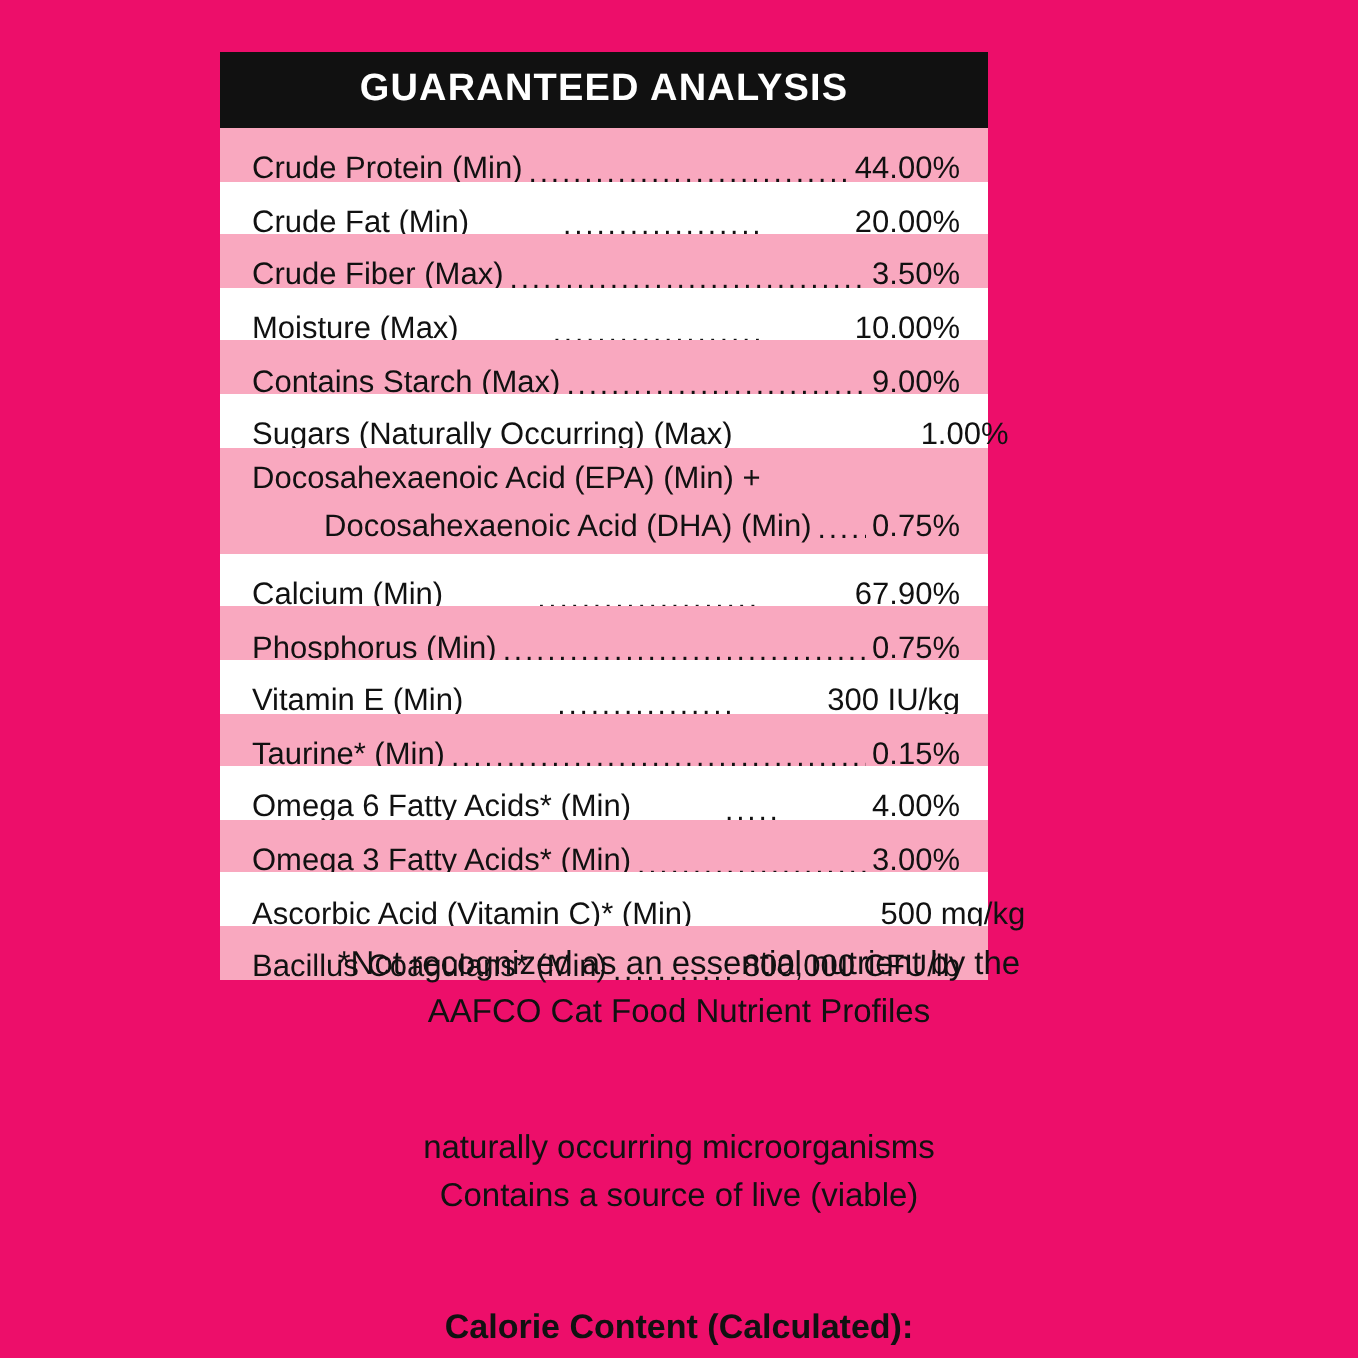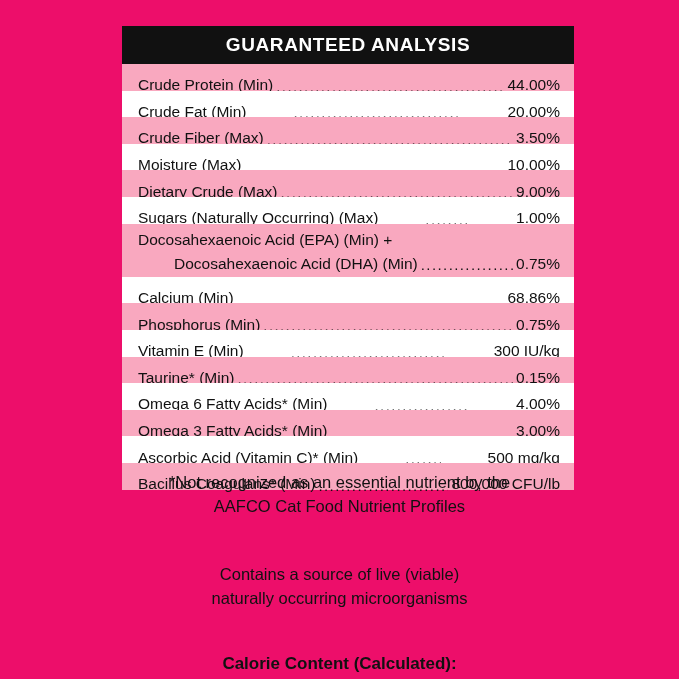--- a/index.html
+++ b/index.html
@@ -14,23 +14,23 @@
     overflow: hidden;
   }
   .page {
     position: relative;
     width: 679px;
     height: 679px;
     box-sizing: border-box;
   }
   .panel {
     position: absolute;
-    left: 122px;
+    left: 110px;
     top: 26px;
-    width: 452px;
+    width: 384px;
   }
   .panel-header {
     background: #111111;
     color: #ffffff;
     text-align: center;
     font-weight: bold;
     font-size: 19px;
     letter-spacing: 0.6px;
     padding: 9px 0 10px 0;
     line-height: 1;
@@ -145,21 +145,21 @@
         <span class="value">3.50%</span>
       </div>
 
       <div class="row plain">
         <span class="label">Moisture (Max)</span>
         <span class="dots">.................................................................</span>
         <span class="value">10.00%</span>
       </div>
 
       <div class="row shade">
-        <span class="label">Dietary Crude (Max)</span>
+        <span class="label">Contains Starch (Max)</span>
         <span class="dots">.................................................................</span>
         <span class="value">9.00%</span>
       </div>
 
       <div class="row plain">
         <span class="label">Sugars (Naturally Occurring) (Max)</span>
         <span class="dots">.................................................................</span>
         <span class="value">1.00%</span>
       </div>
 
@@ -168,21 +168,21 @@
         <span class="line2">
           <span class="label">Docosahexaenoic Acid (DHA) (Min)</span>
           <span class="dots">.................................................................</span>
           <span class="value">0.75%</span>
         </span>
       </div>
 
       <div class="row plain">
         <span class="label">Calcium (Min)</span>
         <span class="dots">.................................................................</span>
-        <span class="value">68.86%</span>
+        <span class="value">67.90%</span>
       </div>
 
       <div class="row shade">
         <span class="label">Phosphorus (Min)</span>
         <span class="dots">.................................................................</span>
         <span class="value">0.75%</span>
       </div>
 
       <div class="row plain">
         <span class="label">Vitamin E (Min)</span>
@@ -222,22 +222,22 @@
 
     </div>
   </div>
 
   <div class="footnotes">
     <div class="fn-block">
       <div>*Not recognized as an essential nutrient by the</div>
       <div>AAFCO Cat Food Nutrient Profiles</div>
     </div>
     <div class="fn-block second">
+      <div>naturally occurring microorganisms</div>
       <div>Contains a source of live (viable)</div>
-      <div>naturally occurring microorganisms</div>
     </div>
     <div class="calorie">
       <div class="title">Calorie Content (Calculated):</div>
       <div class="vals">4,082 kcal ME/kg, 540 kcal ME/cup</div>
     </div>
   </div>
 
 </div>
 
 </body></html>

